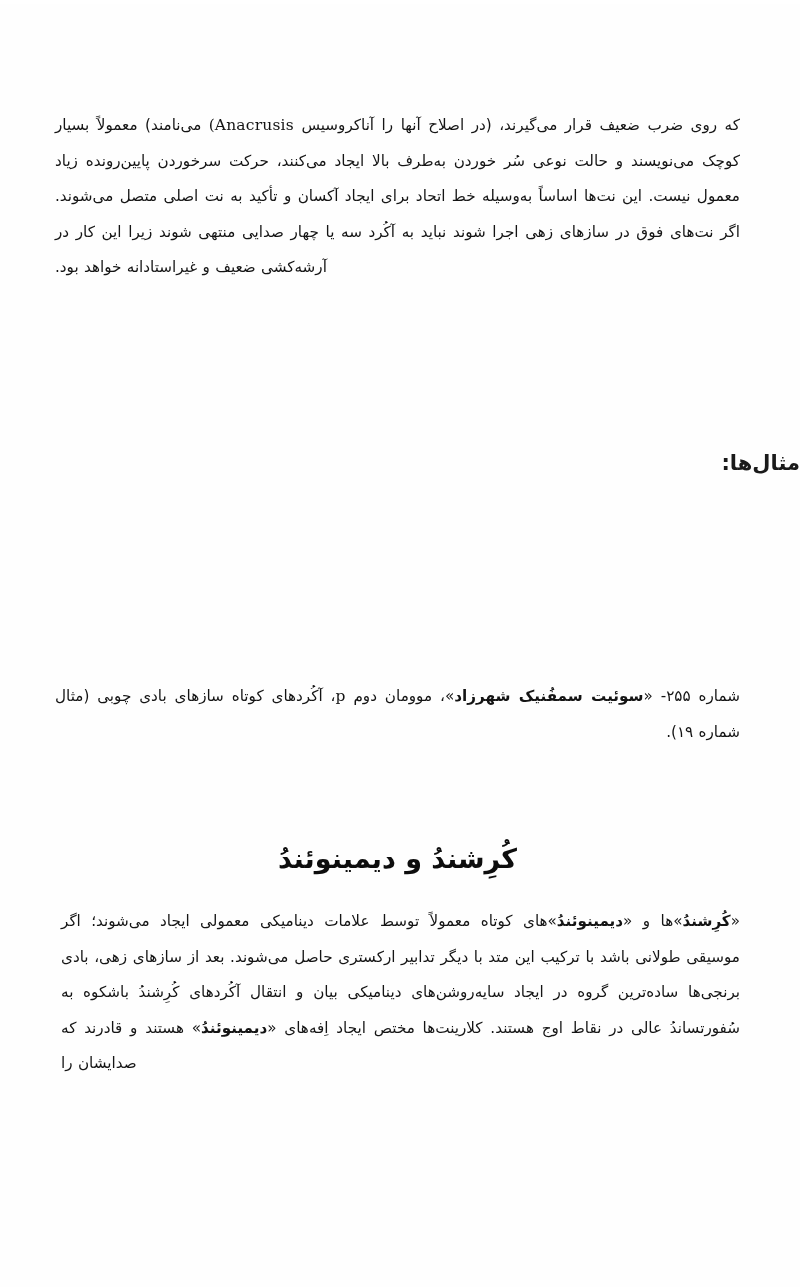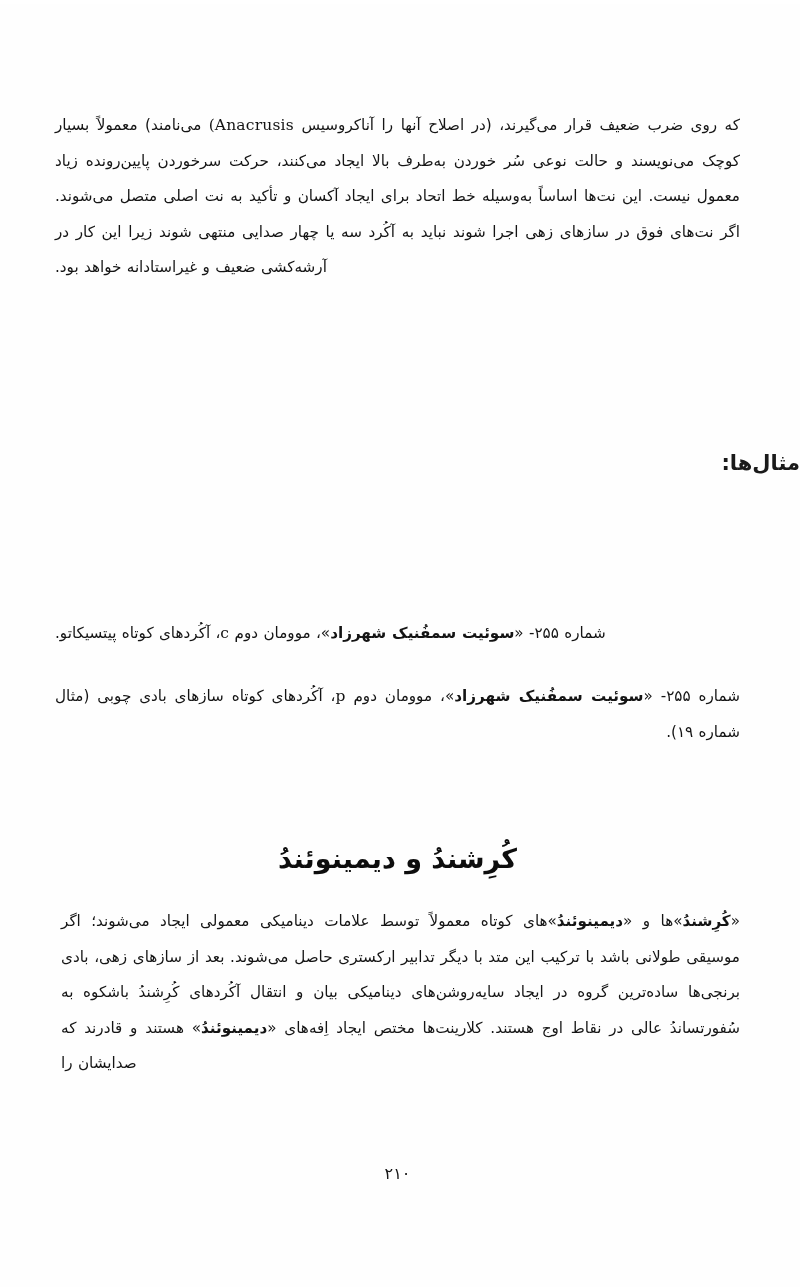--- a/index.html
+++ b/index.html
@@ -131,33 +131,27 @@
 
   <div class="content" id="para-intro">
     <p class="para">که روی ضرب ضعیف قرار می‌گیرند، (در اصلاح آنها را آناکروسیس <span class="latin">(Anacrusis</span> می‌نامند) معمولاً بسیار کوچک می‌نویسند و حالت نوعی سُر خوردن به‌طرف بالا ایجاد می‌کنند، حرکت سرخوردن پایین‌رونده زیاد معمول نیست. این نت‌ها اساساً به‌وسیله خط اتحاد برای ایجاد آکسان و تأکید به نت اصلی متصل می‌شوند. اگر نت‌های فوق در سازهای زهی اجرا شوند نباید به آکُرد سه یا چهار صدایی منتهی شوند زیرا این کار در آرشه‌کشی ضعیف و غیراستادانه خواهد بود.</p>
   </div>
 
   <div class="content" id="examples-label">
     <span>مثال‌ها:</span>
   </div>
 
 
-  <div class="content" id="example-255-c">
-    <p class="para">شماره ۲۵۵- «<b>سوئیت سمفُنیک شهرزاد</b>»، موومان دوم <span class="latin">c</span>، آکُردهای کوتاه پیتسیکاتو.</p>
-  </div>
 
   <div class="content" id="example-255-p">
     <p class="para last-right">شماره ۲۵۵- «<b>سوئیت سمفُنیک شهرزاد</b>»، موومان دوم <span class="latin">p</span>، آکُردهای کوتاه سازهای بادی چوبی (مثال شماره ۱۹).</p>
   </div>
 
   <div class="content" id="heading">
     <span>کُرِشندُ و دیمینوئندُ</span>
   </div>
 
   <div class="content" id="para-body">
     <p class="para">«<b>کُرِشندُ</b>»ها و «<b>دیمینوئندُ</b>»های کوتاه معمولاً توسط علامات دینامیکی معمولی ایجاد می‌شوند؛ اگر موسیقی طولانی باشد با ترکیب این متد با دیگر تدابیر ارکستری حاصل می‌شوند. بعد از سازهای زهی، بادی برنجی‌ها ساده‌ترین گروه در ایجاد سایه‌روشن‌های دینامیکی بیان و انتقال آکُردهای کُرِشندُ باشکوه به سُفورتساندُ عالی در نقاط اوج هستند. کلارینت‌ها مختص ایجاد اِفه‌های «<b>دیمینوئندُ</b>» هستند و قادرند که صدایشان را</p>
   </div>
 
-  <div class="content" id="page-number">
-    <span>۲۱۰</span>
-  </div>
 
 </div>
 
 </body></html>

